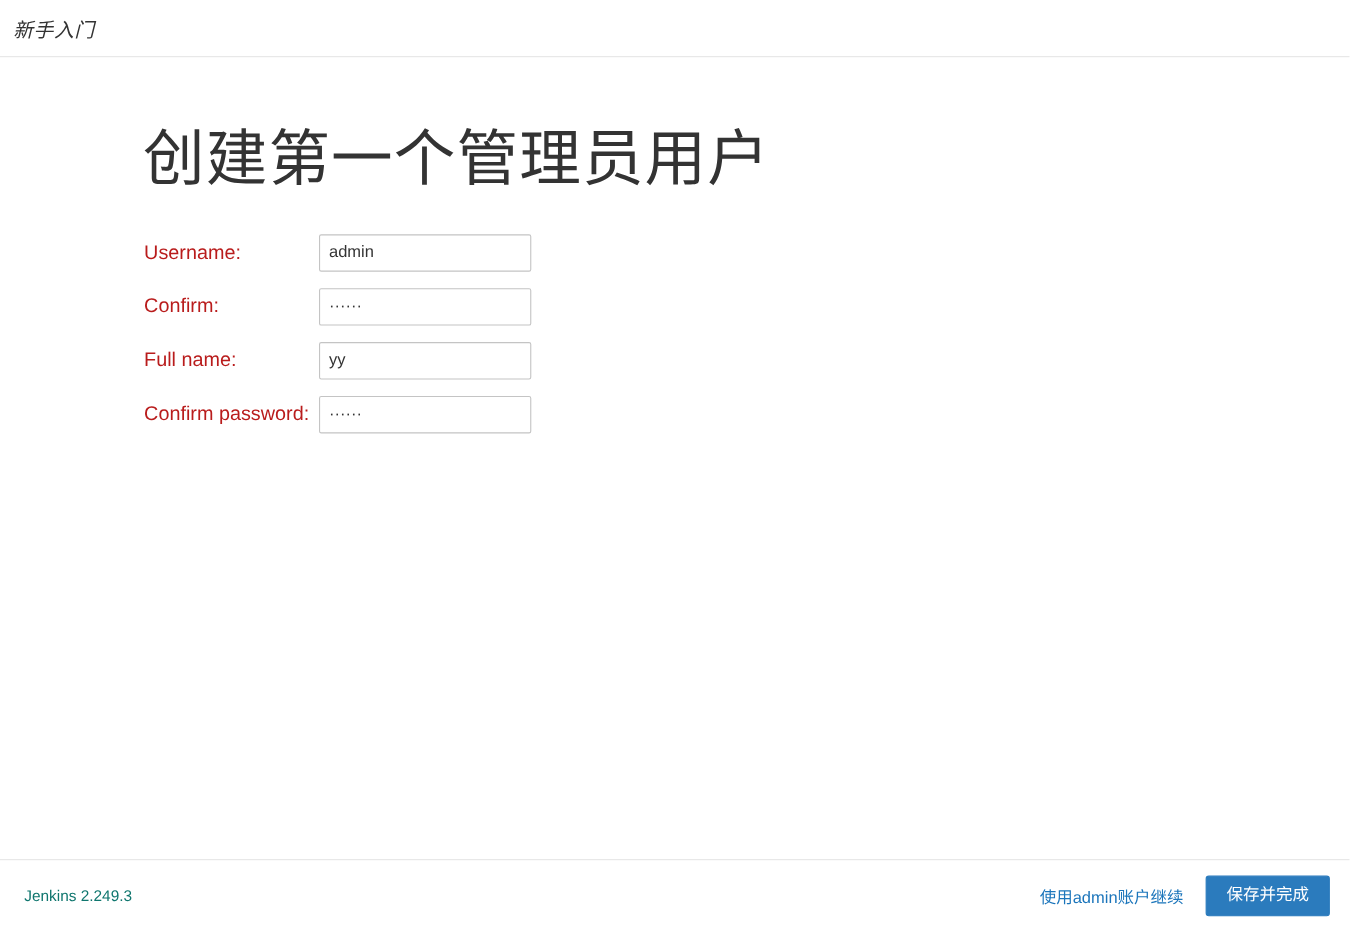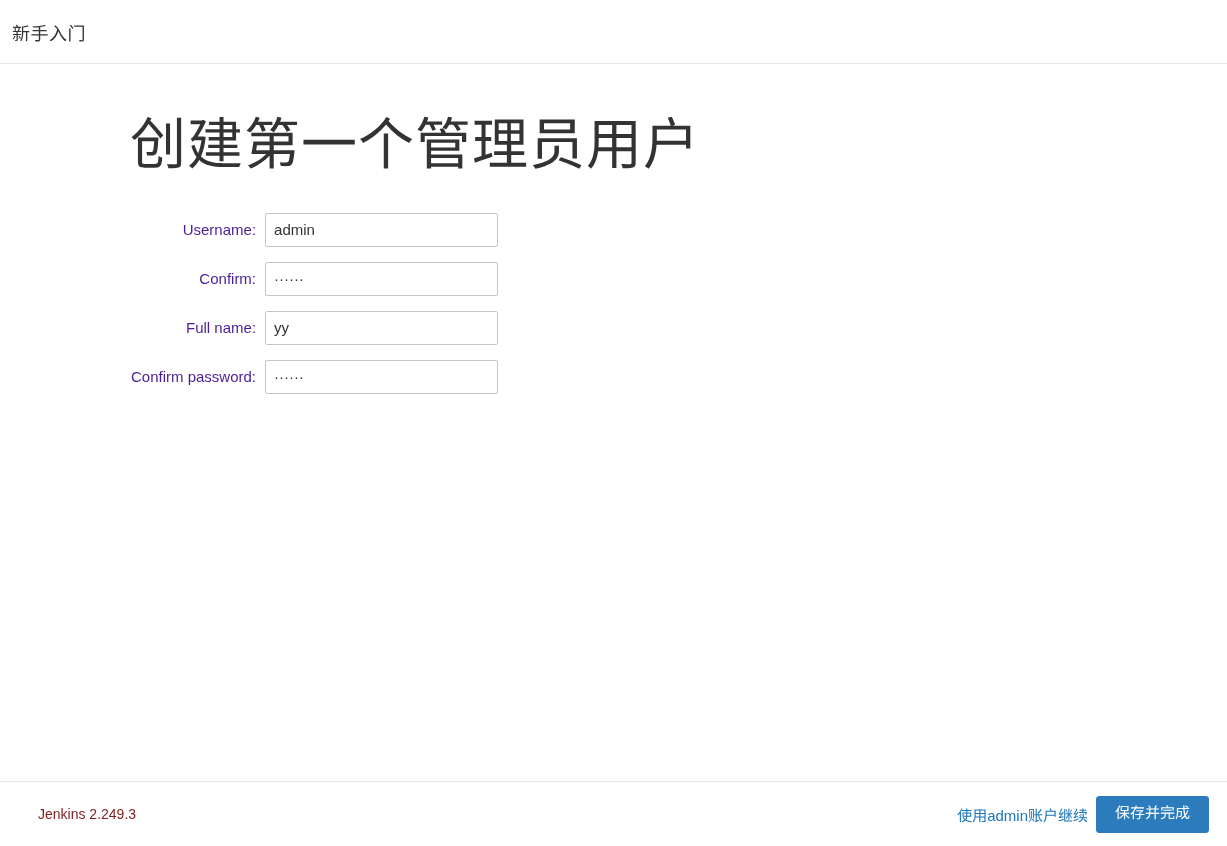--- a/index.html
+++ b/index.html
@@ -11,27 +11,28 @@
     height: 846px;
     background: #ffffff;
     font-family: "Liberation Sans", "DejaVu Sans", sans-serif;
     color: #333333;
     overflow: hidden;
     position: relative;
   }
 
   
   .setup-header {
-    height: 64px;
+    height: 52px;
     box-sizing: border-box;
     border-bottom: 1px solid #e6e6e6;
     display: flex;
     align-items: center;
     padding-left: 12px;
     background: #ffffff;
+    font-style: italic;
   }
   .setup-header .title {
     font-size: 18px;
     color: #333333;
     font-weight: 400;
     letter-spacing: 0.5px;
   }
 
   
   .setup-body {
@@ -57,33 +58,33 @@
 
   
   .form-table {
     border-collapse: separate;
     border-spacing: 0;
   }
   .form-row {
     height: 49px;
   }
   .form-label {
-    text-align: right;
+    text-align: left;
     padding-right: 8px;
-    font-size: 15px;
-    color: #4c1d95;
+    font-size: 18px;
+    color: #b91c1c;
     white-space: nowrap;
     vertical-align: middle;
     font-weight: 400;
   }
   .form-field {
     vertical-align: middle;
   }
   .text-input {
-    width: 233px;
+    width: 193px;
     height: 34px;
     box-sizing: border-box;
     border: 1px solid #c4c4c4;
     border-radius: 2px;
     padding: 4px 8px;
     font-size: 15px;
     color: #333333;
     font-family: "Liberation Sans", "DejaVu Sans", sans-serif;
     background: #ffffff;
     outline: none;
@@ -101,28 +102,27 @@
     height: 65px;
     box-sizing: border-box;
     border-top: 1px solid #e6e6e6;
     background: #ffffff;
     display: flex;
     align-items: center;
     padding: 0 18px 0 22px;
   }
   .footer-version {
     font-size: 14px;
-    color: #7f1d1d;
-    margin-left: 16px;
+    color: #0f766e;
   }
   .footer-actions {
     margin-left: auto;
     display: flex;
     align-items: center;
-    gap: 8px;
+    gap: 20px;
   }
   .footer-link {
     font-size: 15px;
     color: #1b75bb;
     text-decoration: none;
     cursor: pointer;
   }
   .primary-button {
     background: #2b7bbd;
     border: 1px solid #2b7bbd;

